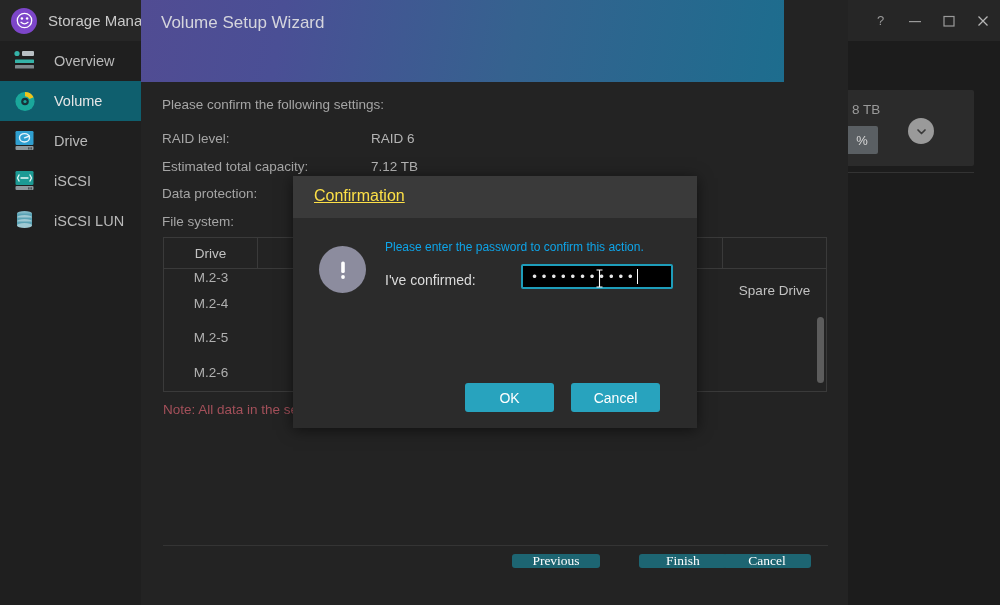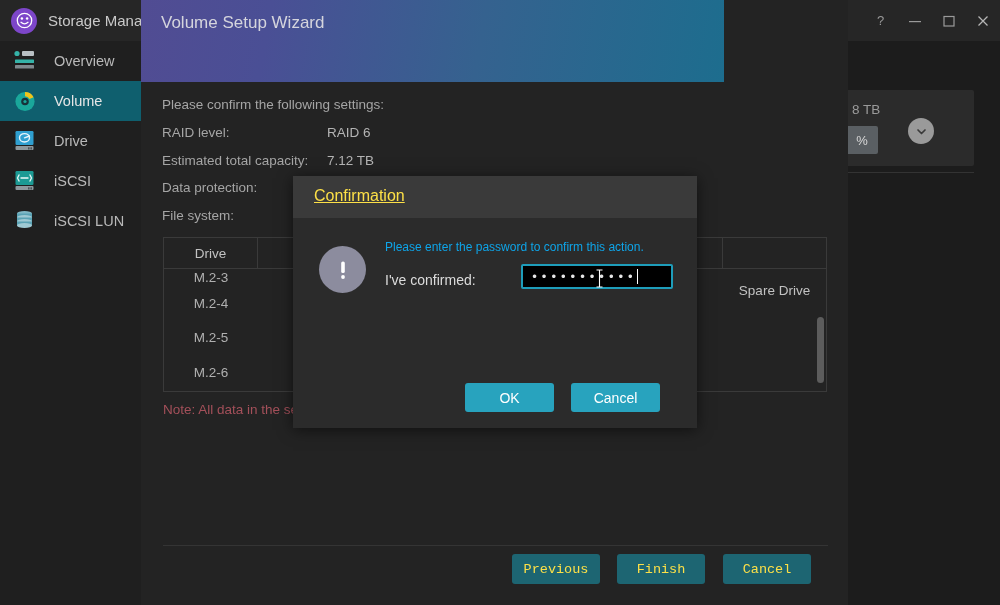--- a/index.html
+++ b/index.html
@@ -109,39 +109,40 @@
 
   
   .wizard {
     position: absolute;
     left: 141px; top: 0;
     width: 707px; height: 605px;
     background: #232323;
   }
   .wizard-header {
     position: absolute; left: 0; top: 0;
-    width: 583px; height: 82px;
+    width: 643px; height: 82px;
     background: linear-gradient(100deg, #514c93 0%, #4a4f95 22%, #35628f 58%, #1d6d8e 100%);
   }
   .wizard-title {
     position: absolute; left: 20px; top: 13px;
     color: #d5d5dd;
     font-size: 17px;
   }
 
   .wizard-body { position: absolute; left: 0; top: 82px; width: 707px; height: 523px; }
 
   .settings {
     position: absolute; left: 21px; top: 15px;
     width: 600px;
   }
   .srow {
     display: flex;
     height: 27.5px;
-    align-items: flex-start;
+    align-items: center;
+    gap: 44px;
   }
   .slabel {
     width: 165px;
     color: #a5a5a5; font-size: 13.5px;
   }
   .svalue {
     color: #b4b4b4; font-size: 13.5px;
   }
   .sintro {
     color: #a5a5a5; font-size: 13.5px;
@@ -211,31 +212,31 @@
     width: 665px; height: 1px;
     background: #343434;
   }
   .wizard-footer {
     position: absolute; left: 0; top: 472px;
     width: 707px; height: 50px;
   }
   .wbtn {
     position: absolute;
     top: 0;
-    width: 88px; height: 30px;
+    width: 88px; height: 14px;
     border-radius: 3px;
     background: #1d6572;
-    color: #fde047;
+    color: #ffffff;
     font-size: 13.5px;
     display: flex; align-items: center; justify-content: center;
     border: none;
-    font-family: Liberation Mono, monospace;
+    font-family: Liberation Serif, serif;
   }
   .wbtn.previous { left: 371px; }
-  .wbtn.finish   { left: 476px; }
+  .wbtn.finish   { left: 498px; }
   .wbtn.cancel   { left: 582px; }
 
   
   .dialog {
     position: absolute;
     left: 293px; top: 176px;
     width: 404px; height: 252px;
     background: #2b2b2b;
     box-shadow: 0 2px 14px rgba(0,0,0,0.55);
   }

